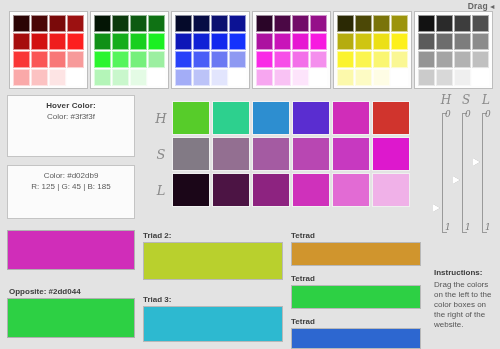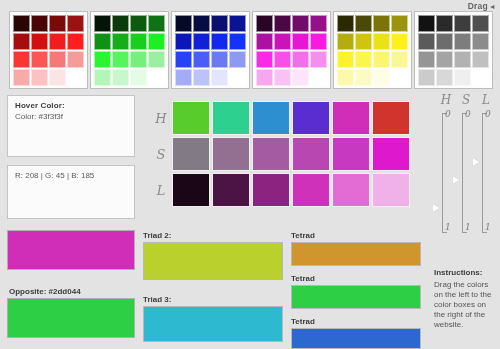--- a/index.html
+++ b/index.html
@@ -38,20 +38,21 @@
   .sw{width:17px;height:17px;border:1px solid rgba(255,255,255,.55);box-sizing:border-box;}
 
   
   .info-box{
     position:absolute;left:7px;
     width:128px;
     background:#fbfbfb;
     border:1px solid #c4c4c4;
     box-sizing:border-box;
     padding:5px 7px 6px 7px;
+    text-align:center;
   }
   #hover-box{top:95px;height:62px;}
   #current-box{top:165px;height:54px;}
   .info-title{font-weight:bold;font-size:8px;color:#3d3d3d;margin-bottom:2px;letter-spacing:.1px;}
   .info-line{font-size:8px;color:#5a5a5a;line-height:10.5px;}
 
   .bigswatch{
     position:absolute;left:7px;
     width:128px;height:40px;
     border:1px solid #b0b0b0;
@@ -233,21 +234,22 @@
       <div class="sw" style="background: rgb(255, 255, 255);"></div>
     </div>
   </div>
 
 <div class="info-box" id="hover-box">
   <div class="info-title">Hover Color:</div>
   <div class="info-line">Color: #3f3f3f</div>
 </div>
 
 <div class="info-box" id="current-box">
-  <div class="info-line">R: 208 | G: 45 | B: 185</div>
+  <div class="info-line">Color: #d02db9</div>
+  <div class="info-line">R: 125 | G: 45 | B: 185</div>
 </div>
 
 <div class="bigswatch" id="current-swatch" style="background: rgb(208, 45, 185);"></div>
 
 <div class="opp-label">Opposite: #2dd044</div>
 <div class="bigswatch" id="opposite-swatch" style="background: rgb(45, 208, 68);"></div>
 
 <div class="hsl-grid" id="hsl-grid">
     <div class="hsl-row">
       <div class="hsl-letter">H</div>

